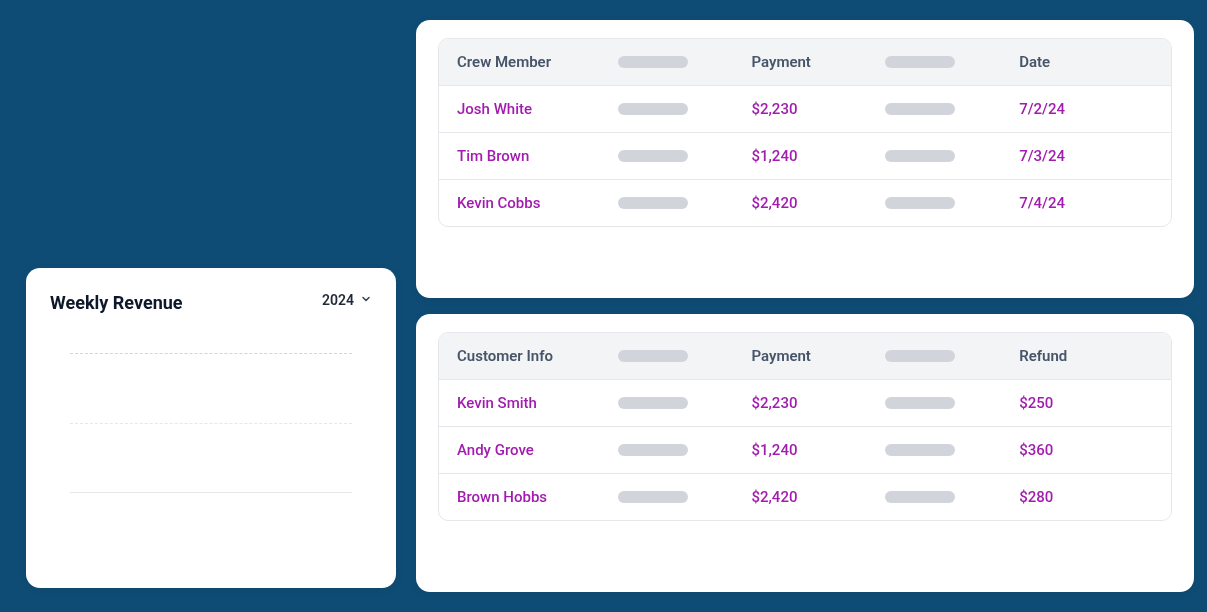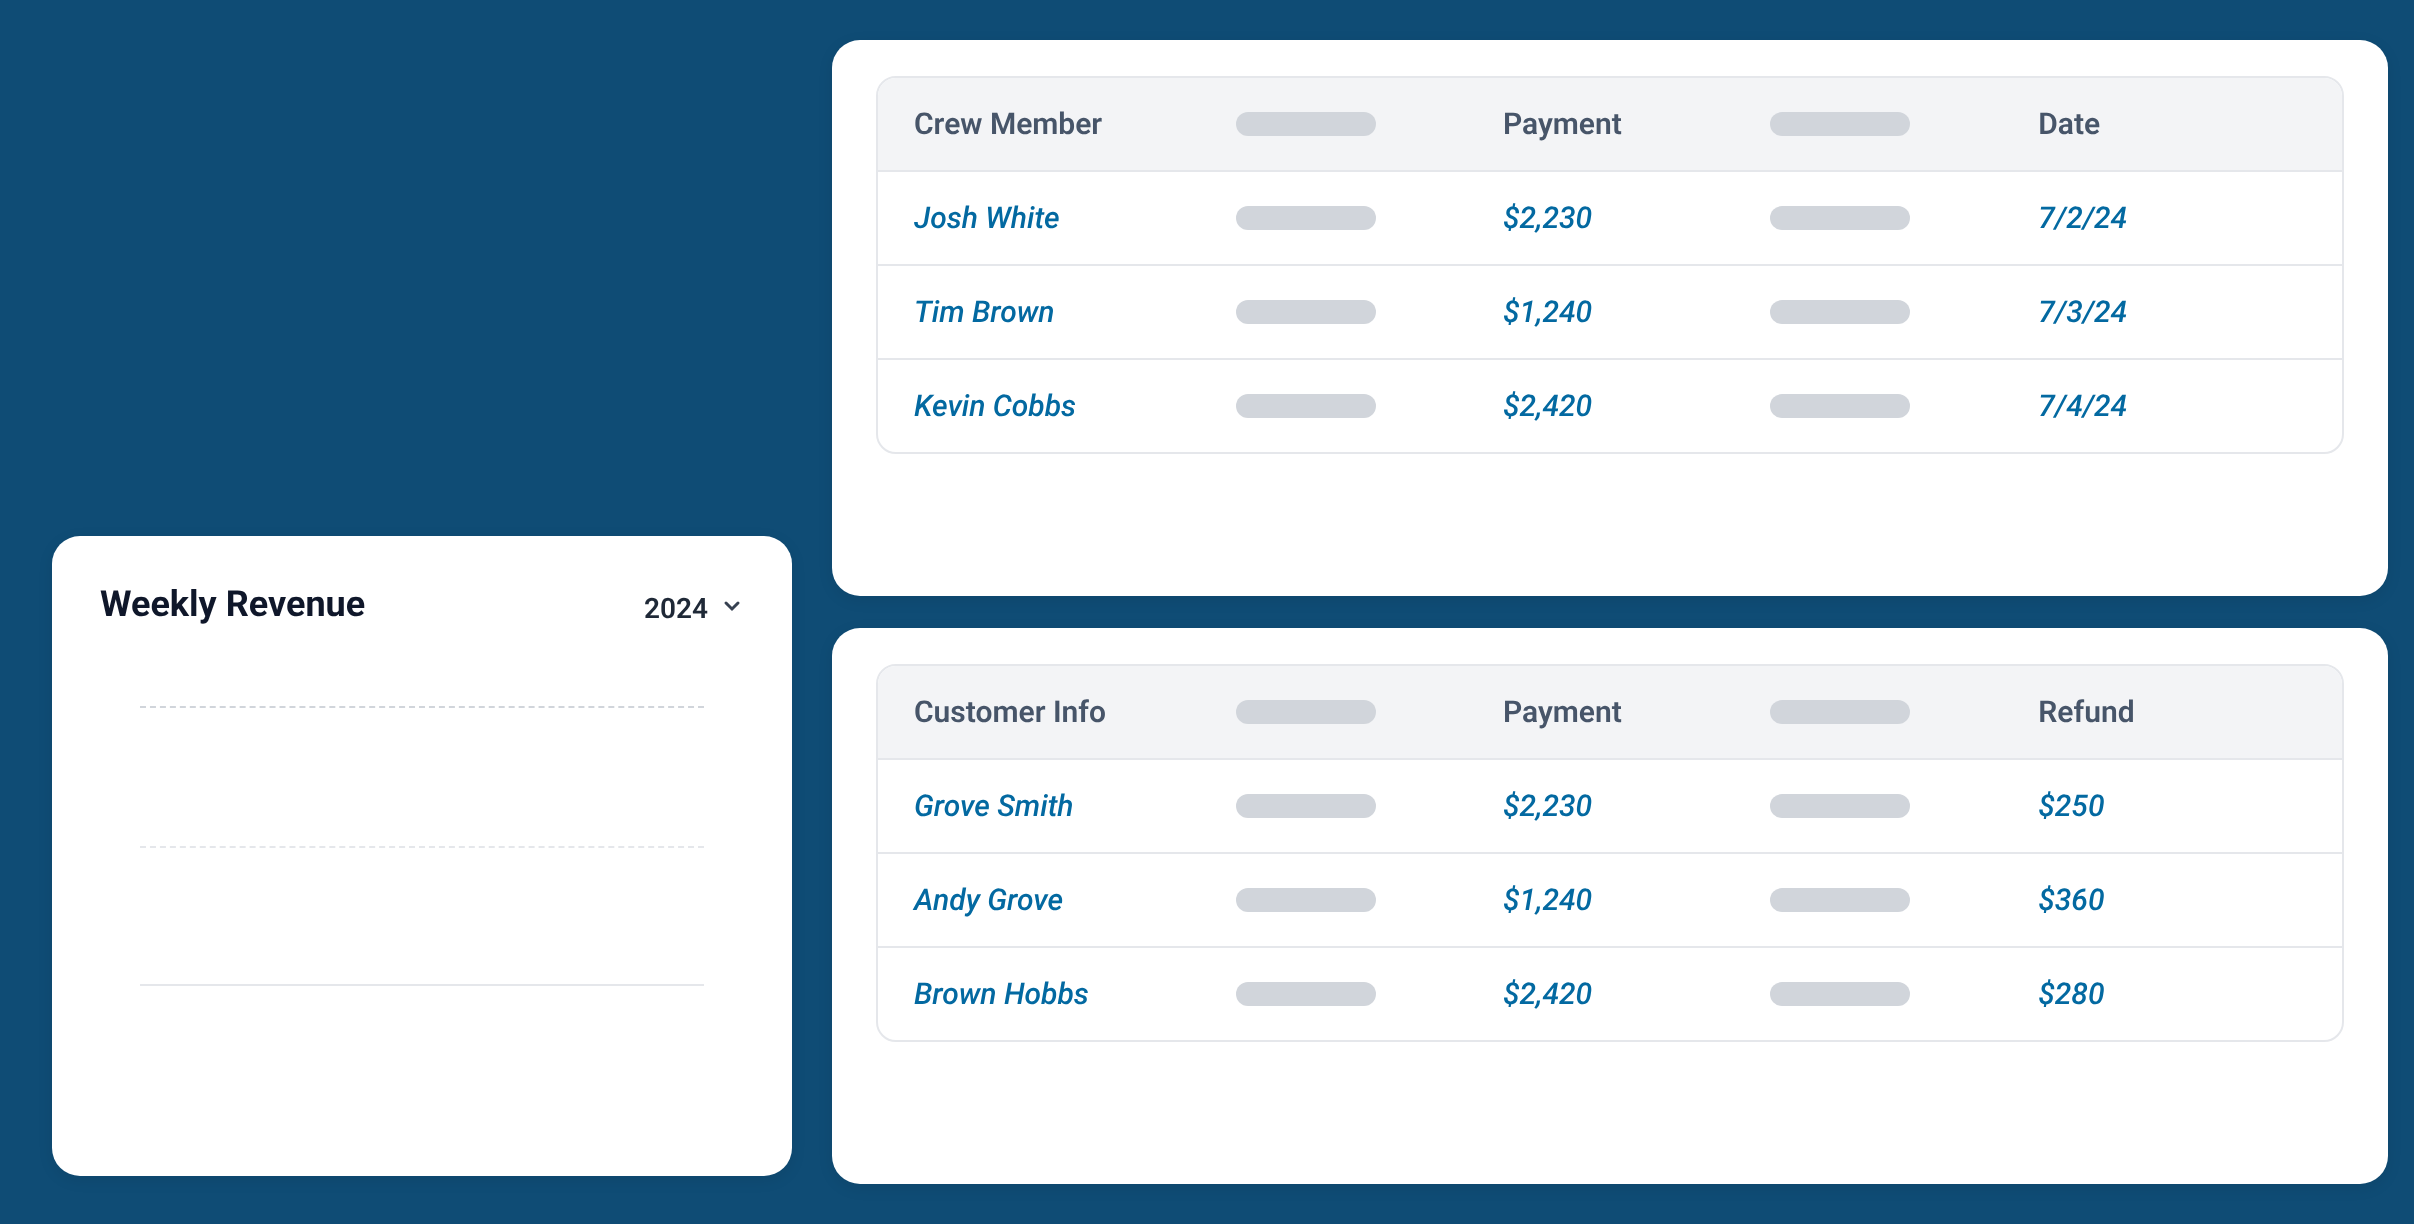--- a/index.html
+++ b/index.html
@@ -22,21 +22,21 @@
     position: absolute;
     left: 26px;
     top: 268px;
     width: 370px;
     height: 320px;
     padding: 24px;
   }
   .chart-header {
     display: flex;
     justify-content: space-between;
-    align-items: flex-end;
+    align-items: flex-start;
     margin-bottom: 40px;
   }
   .chart-title {
     font-size: 18px;
     font-weight: 700;
     color: #0f172a;
   }
   .year-select {
     display: flex;
     align-items: center;
@@ -135,21 +135,21 @@
     font-weight: 500;
     border-top: 1px solid #e5e7eb;
     align-items:center;
   }
   .ph {
     width: 70px;
     height: 12px;
     background: #d1d5db;
     border-radius: 999px;
   }
-  .cell-val { color:#0369a1;font-style:italic; }
+  .cell-val { color:#a21caf; }
 </style>
 </head>
 <body>
 
 <div class="card chart-card">
   <div class="chart-header">
     <div class="chart-title">Weekly Revenue</div>
     <div class="year-select">
       <span>2024</span>
       <span>
@@ -337,21 +337,21 @@
           <div class="ph"></div>
         </div>
       <div>Payment</div>
       <div>
           <div class="ph"></div>
         </div>
       <div>Refund</div>
     </div>
     <div id="refund-rows">
         <div class="trow">
-          <div class="cell-val">Grove Smith</div>
+          <div class="cell-val">Kevin Smith</div>
           <div>
             <div class="ph"></div>
           </div>
           <div class="cell-val">$2,230</div>
           <div>
             <div class="ph"></div>
           </div>
           <div class="cell-val">$250</div>
         </div>
         <div class="trow">

